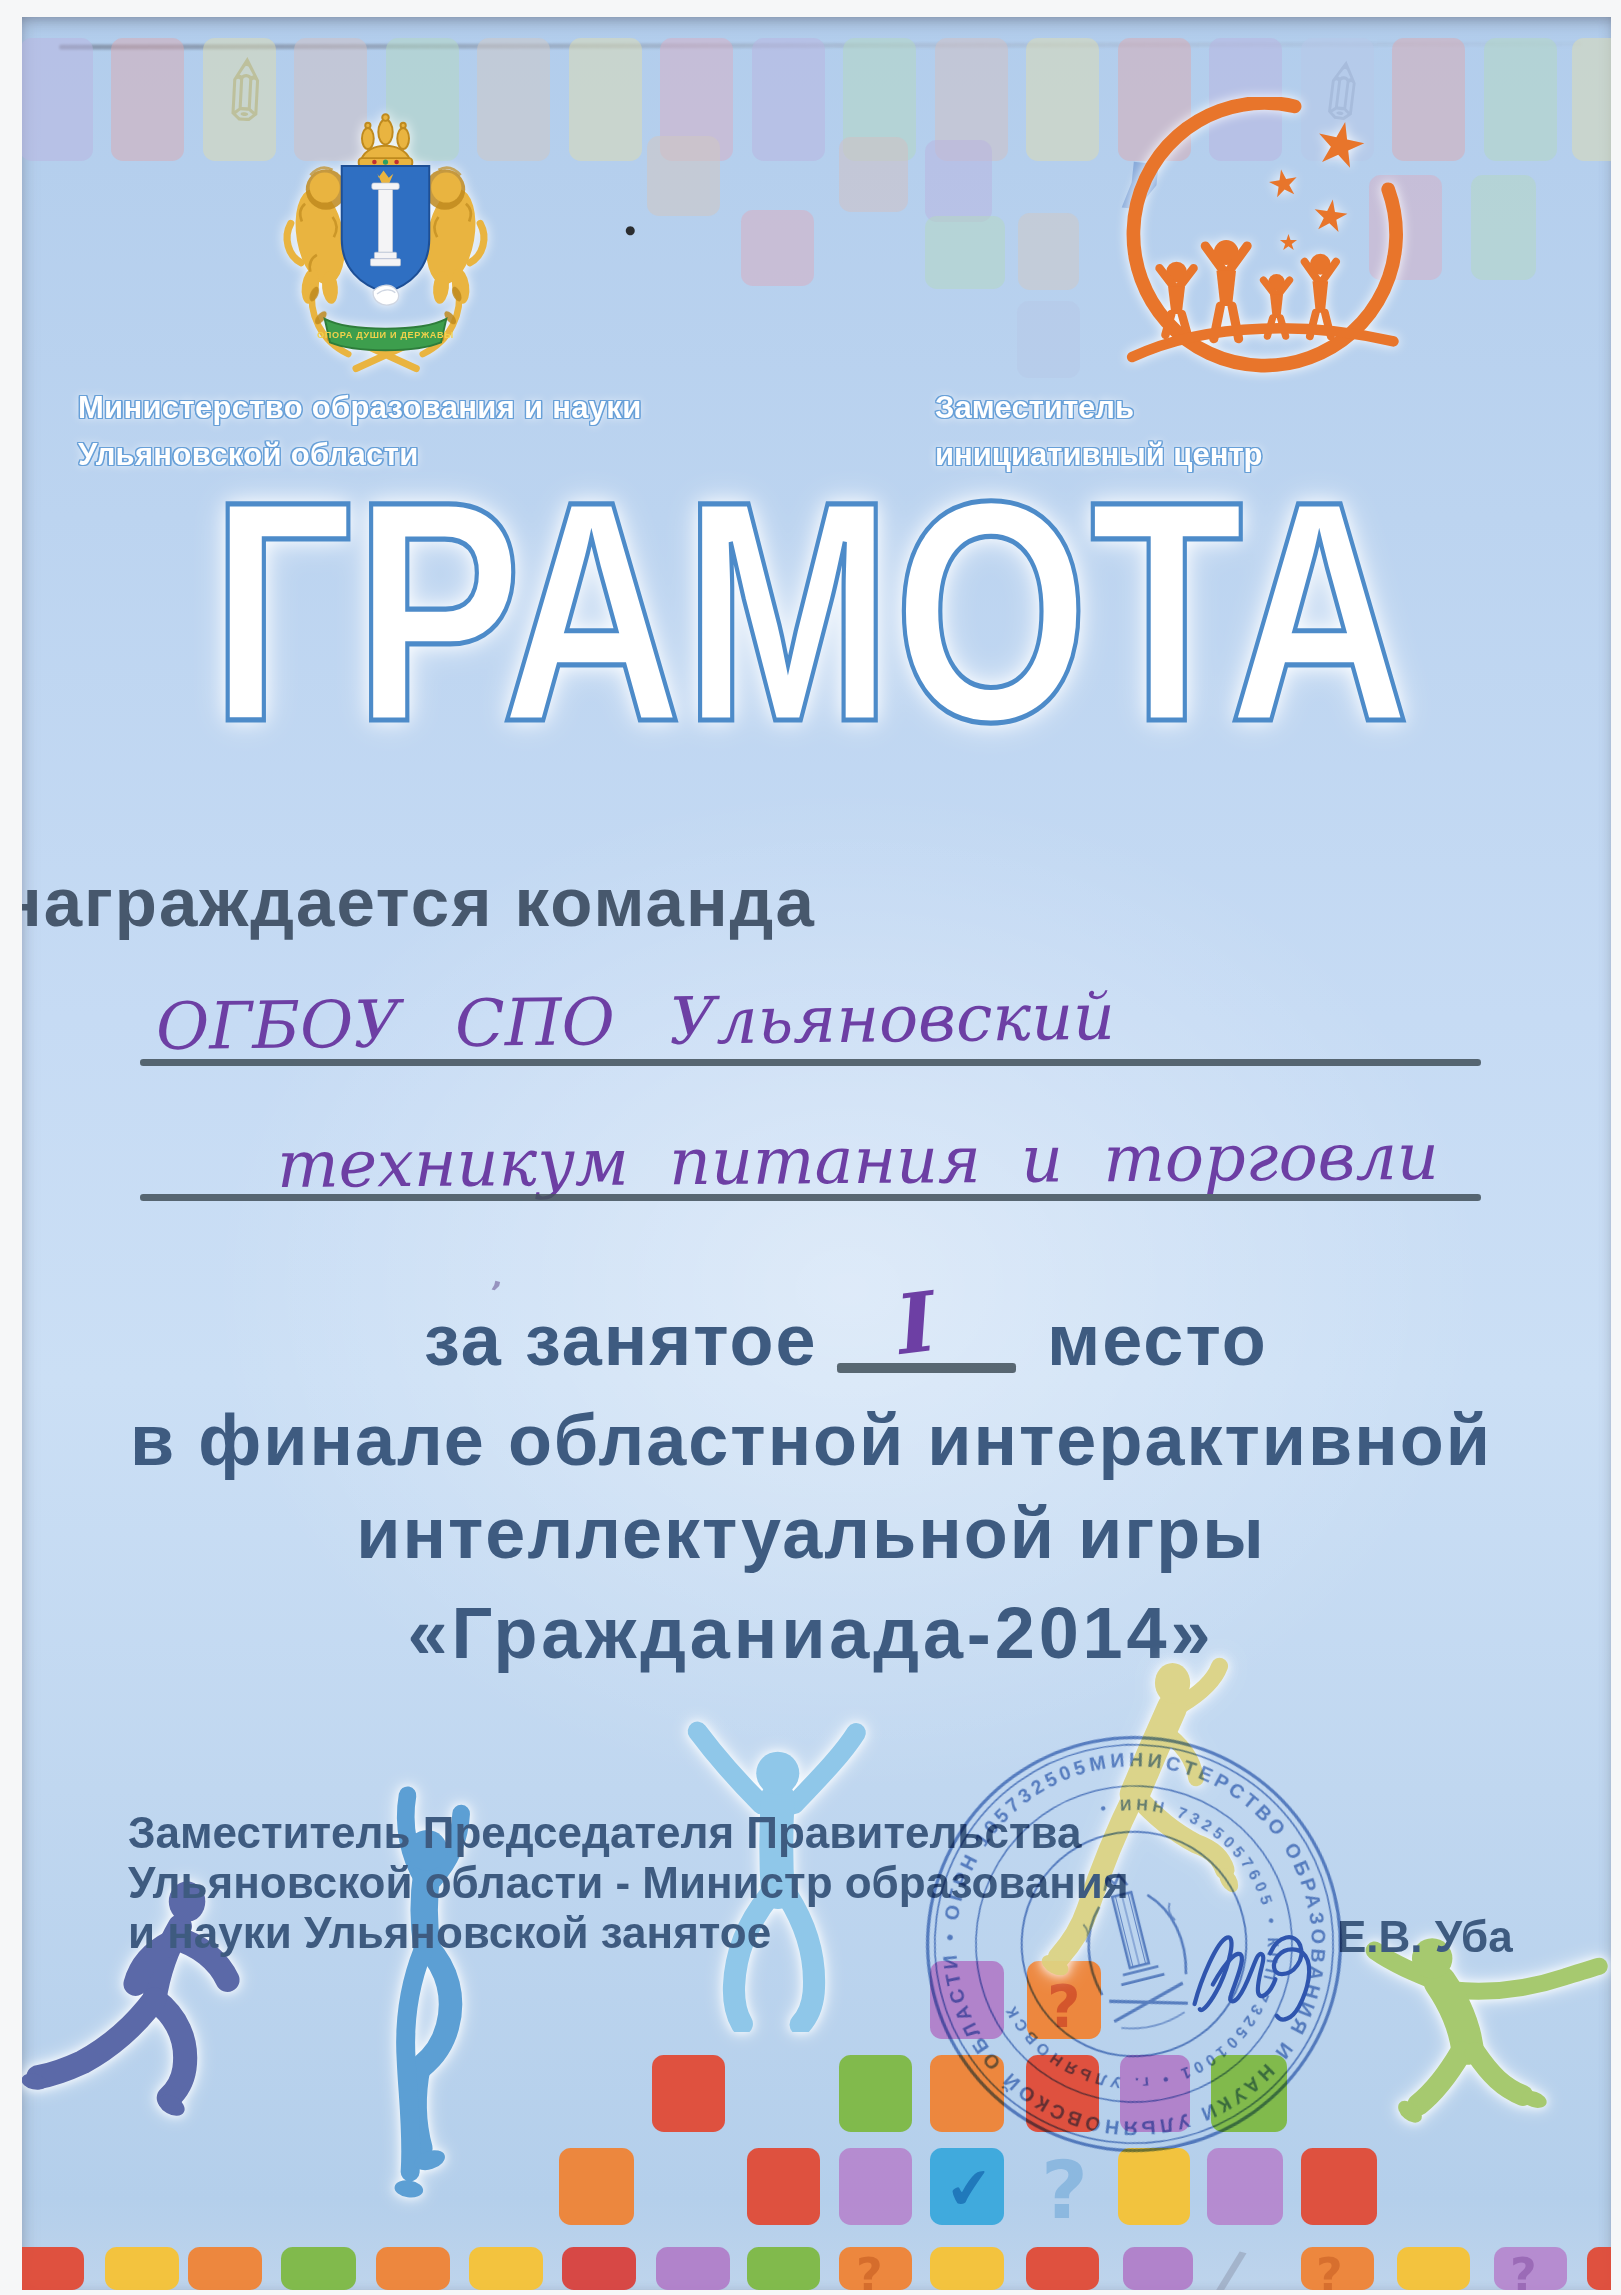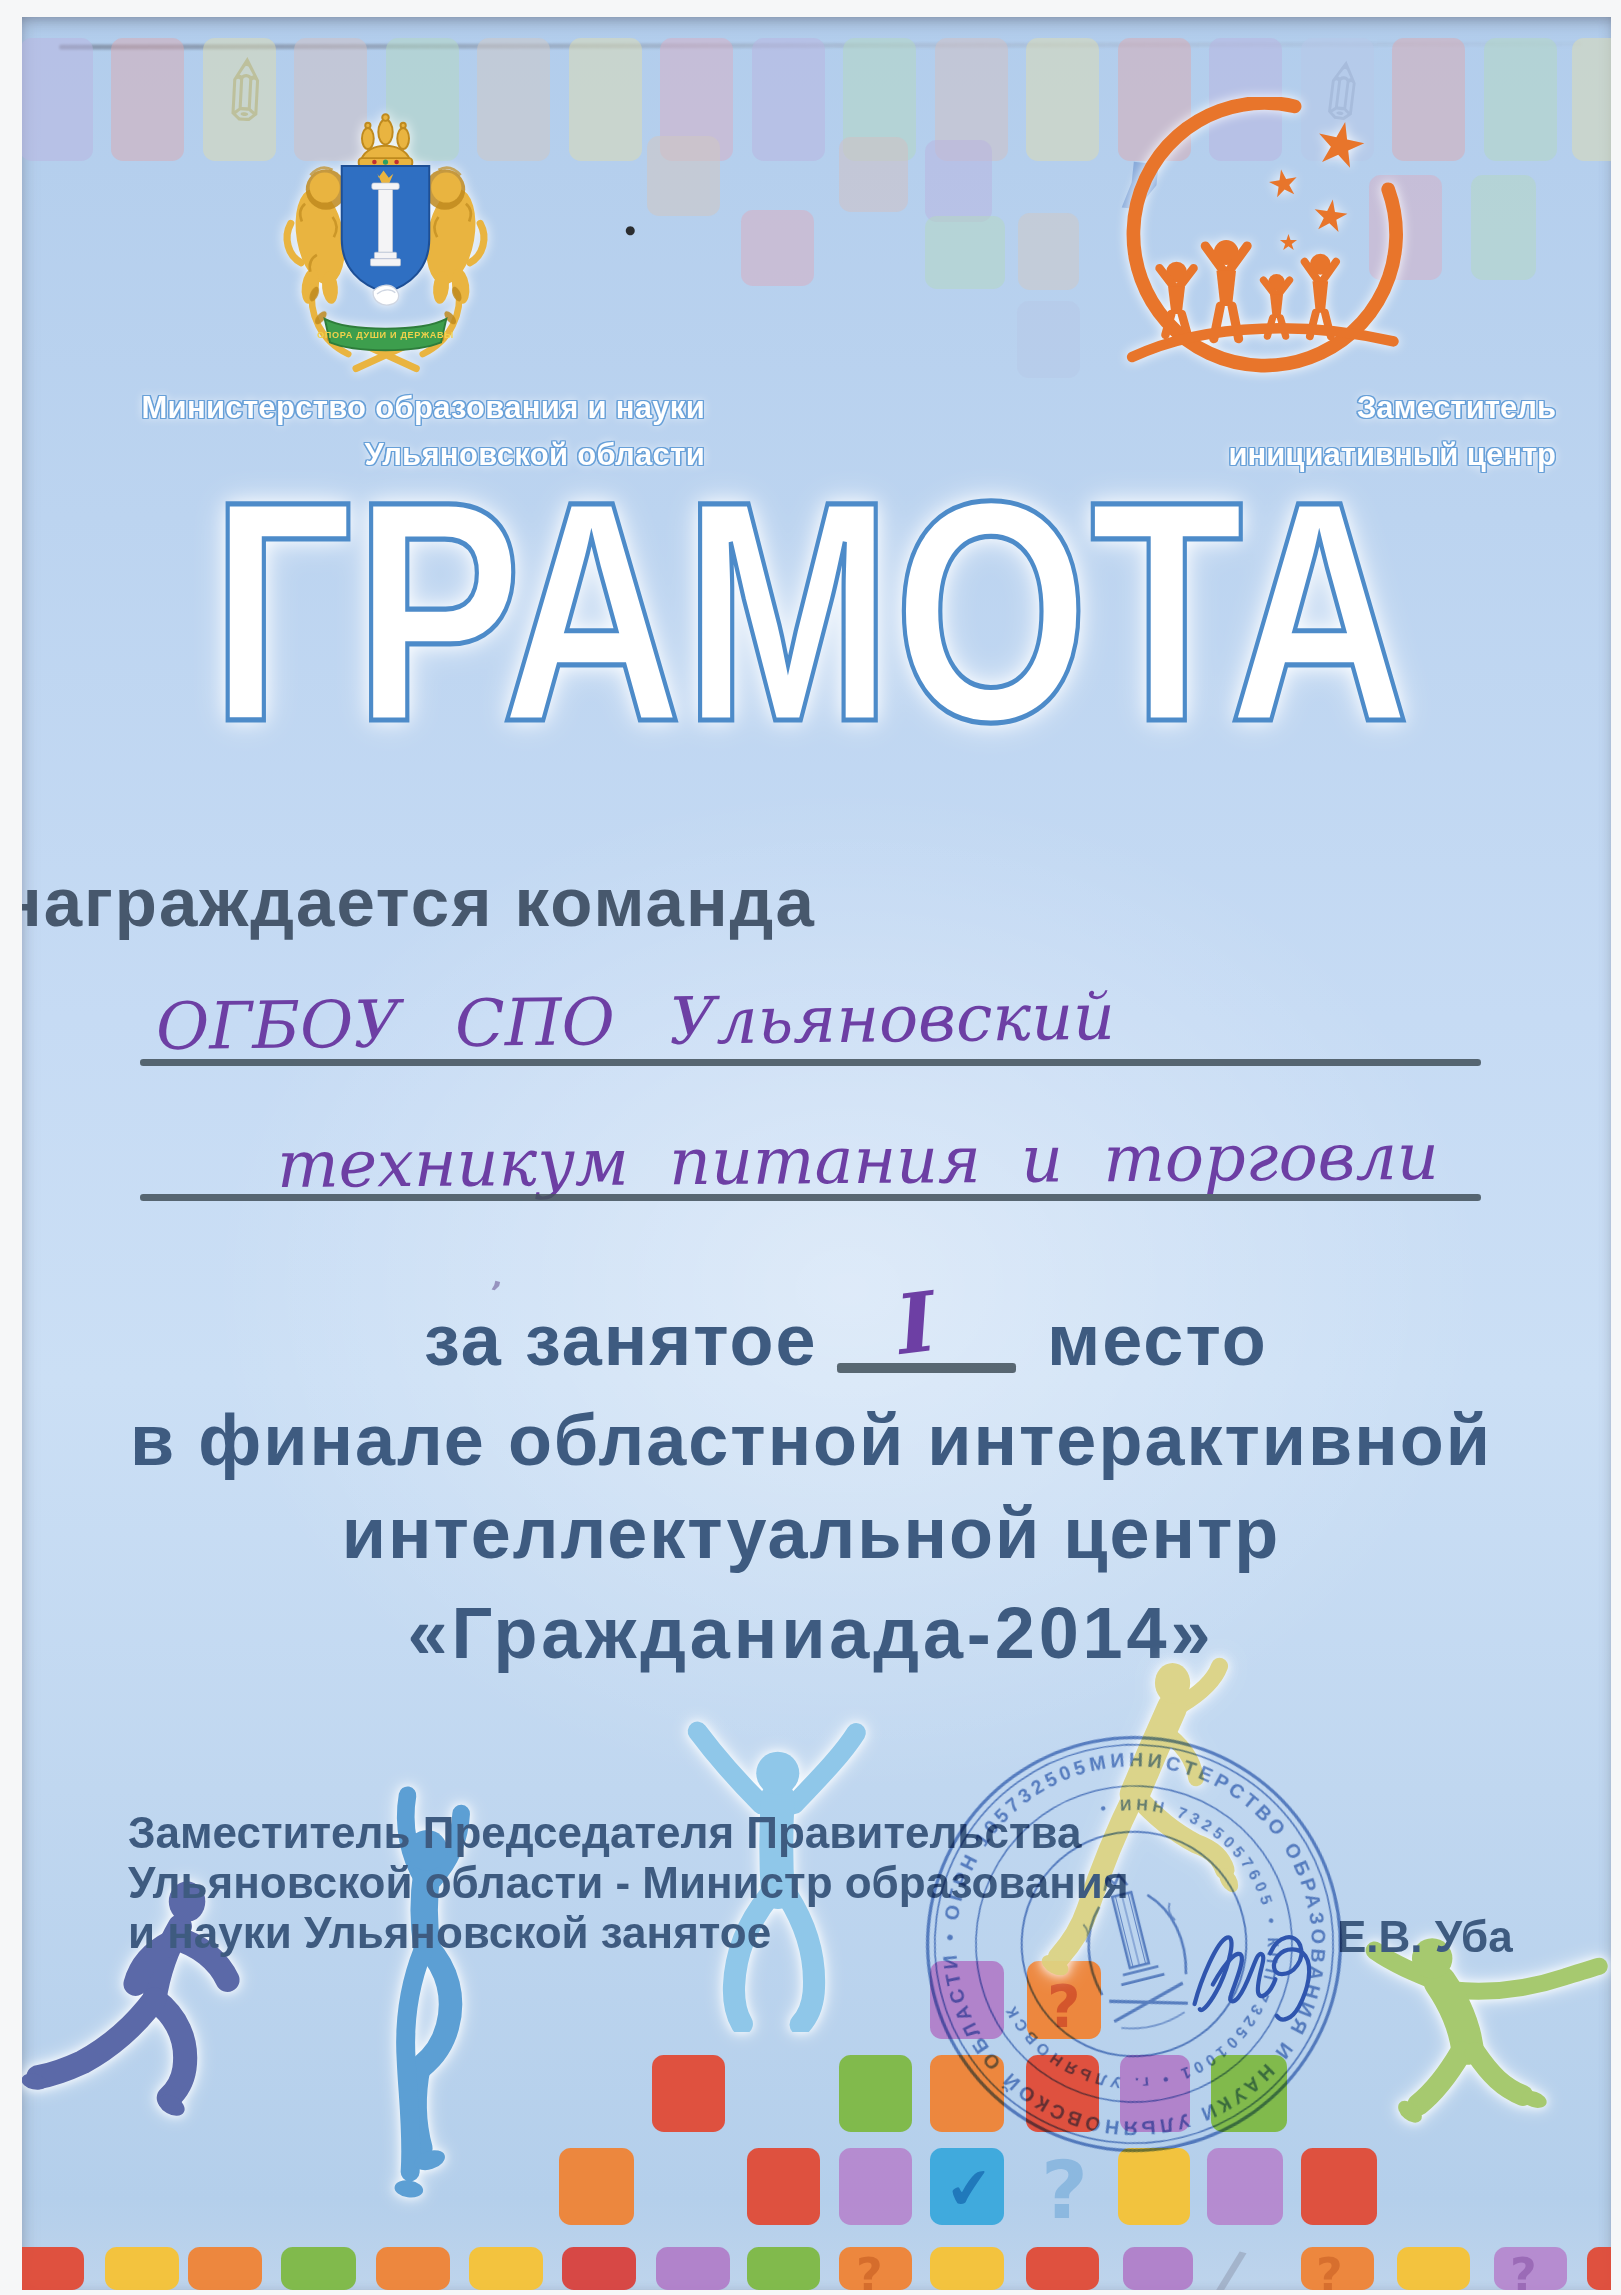--- a/index.html
+++ b/index.html
@@ -16,21 +16,21 @@
   #content{position:absolute;left:-22px;top:-17px;width:1622px;height:2295px;}
   .abs{position:absolute;}
   .tile{position:absolute;border-radius:11.8px;}
   .mark{position:absolute;font-family:"DejaVu Sans",sans-serif;line-height:1;}
   .layer{position:absolute;left:0;top:0;width:100%;height:100%;}
 
   .scanline{position:absolute;left:59px;top:43px;width:1523px;height:4.6px;border-radius:2.6px;
     background:linear-gradient(90deg,rgba(100,106,120,.55),rgba(150,156,170,.28) 55%,rgba(150,156,170,.08));
     filter:blur(1px);transform:rotate(-.12deg);}
 
-  .outlined{color:#fff;font-weight:bold;text-align:right;
+  .outlined{color:#fff;font-weight:bold;text-align:left;
     text-shadow:-1.3px 0 0 var(--c-label_outline),1.3px 0 0 var(--c-label_outline),
                 0 -1.3px 0 var(--c-label_outline),0 1.3px 0 var(--c-label_outline),
                 -1.3px -1.3px 0 var(--c-label_outline),1.3px 1.3px 0 var(--c-label_outline),
                 -1.3px 1.3px 0 var(--c-label_outline),1.3px -1.3px 0 var(--c-label_outline),
                 0 0 9.2px rgba(255,255,255,.9);}
   #ministry-label{left:78px;top:384px;width:627px;font-size:31px;line-height:47px;letter-spacing:0.3px;}
   #mic-label{left:935px;top:384px;width:621px;font-size:31px;line-height:47px;}
 
   #title{left:0;right:0;top:455px;text-align:center;font-size:314px;font-weight:bold;line-height:1;
     color:#fff;-webkit-text-stroke:5.2px var(--c-title_stroke);letter-spacing:1.3px;
@@ -260,21 +260,21 @@
 
       <div class="hand" id="recipient2">техникум питания и торговли</div>
       <div class="rule" style="left:140px;top:1194px;width:1341px;height:6.5px;"></div>
 
       <div class="body-text award" id="for-prefix">за занятое</div>
       <div class="hand" id="place-value">I</div>
       <div class="rule" style="left:837px;top:1363px;width:179px;height:9.8px;"></div>
       <div class="body-text award" id="for-suffix">место</div>
 
       <div class="body-text award" id="event1">в финале областной интерактивной</div>
-      <div class="body-text award" id="event2">интеллектуальной центр</div>
+      <div class="body-text award" id="event2">интеллектуальной игры</div>
       <div class="body-text award" id="event3">«Гражданиада-2014»</div>
 
       <svg class="fig" style="left:19.6px;top:1875px" width="261" height="275" viewBox="0 0 400 420">
         <g stroke="var(--c-navy)" stroke-width="37" stroke-linecap="round" fill="none">
           <path d="M245,78 C225,112 212,150 206,190"></path>
           <path d="M238,96 C274,106 304,130 318,160"></path>
           <path d="M233,102 C203,117 184,140 177,166"></path>
           <path d="M206,190 C240,216 258,252 252,296 C249,316 240,330 228,341"></path>
           <path d="M206,190 C176,230 140,262 96,286 C70,298 46,306 28,309"></path>
         </g>

